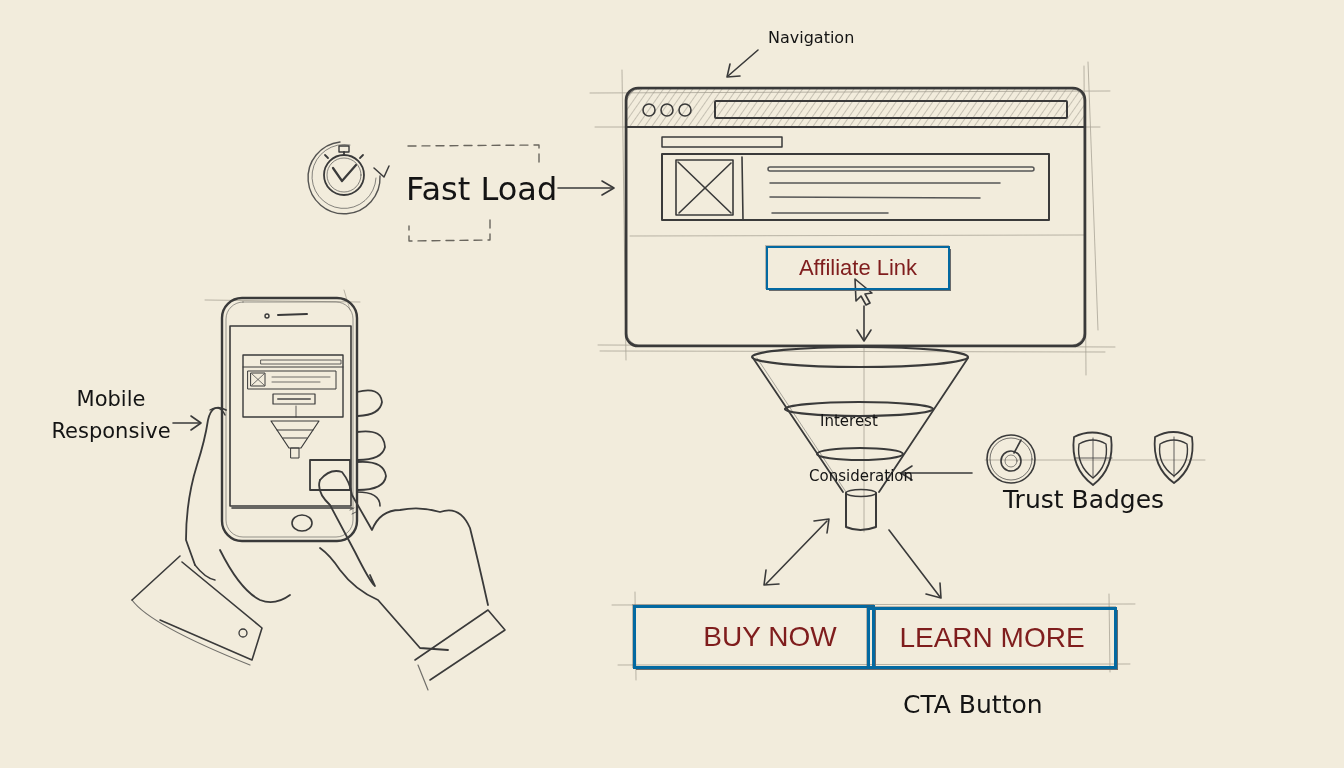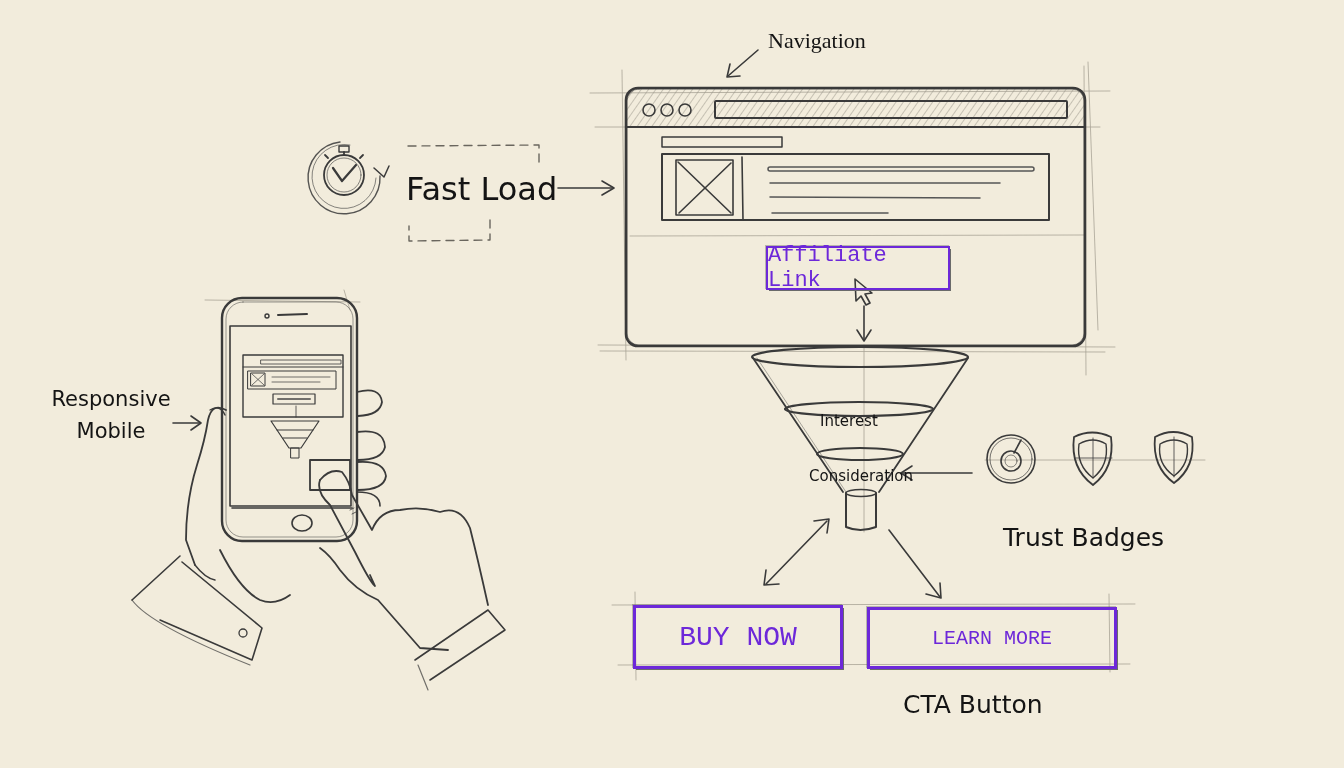--- a/index.html
+++ b/index.html
@@ -8,37 +8,37 @@
     background:#f2ecdc;
     font-family:"DejaVu Sans", sans-serif;
     position:relative;
     color:#1a1a1a;
   }
   .layer { position:absolute; left:0; top:0; width:1344px; height:768px; }
   .label {
     position:absolute; color:#141414; white-space:nowrap;
     font-family:"DejaVu Sans", sans-serif;
   }
-  .lbl-nav { left:768px; top:28px; font-size:22px;font-family:Liberation Serif, serif; }
+  .lbl-nav { left:768px; top:28px; font-size:16px; }
   .lbl-fast { left:406px; top:170px; font-size:32px; }
   .lbl-mobile { left:36px; top:383px; font-size:21px; text-align:center; line-height:32px; width:150px; }
-  .lbl-trust { left:1003px; top:523px; font-size:25px; }
+  .lbl-trust { left:1003px; top:485px; font-size:25px; }
   .lbl-cta { left:903px; top:690px; font-size:25px; }
   .lbl-interest { left:820px; top:379px; font-size:15px;margin-top:33px; }
   .lbl-consid { left:809px; top:423px; font-size:15px;margin-top:44px; }
   .btn {
-    position:absolute; border:3px solid #6d28d9; background:transparent;
-    font-family:Liberation Mono, monospace; color:#6d28d9;
+    position:absolute; border:3px solid #0369a1; background:transparent;
+    font-family:Liberation Sans, sans-serif; color:#7f1d1d;
     display:flex; align-items:center; justify-content:center;
     box-shadow: 2px 2px 0 -1px #6a6a6a, -1px -1px 0 0 rgba(80,80,80,.35);
     cursor:pointer;
   }
   .btn-affiliate { left:766px; top:246px; width:180px; height:40px; font-size:22px; border-width:2px; }
-  .btn-buy { left:633px; top:605px; width:204px; height:58px; font-size:28px; }
-  .btn-learn { left:867px; top:607px; width:244px; height:56px; font-size:20px; }
+  .btn-buy { left:633px; top:605px; width:204px; height:58px; font-size:28px;padding-left:32px; }
+  .btn-learn { left:867px; top:607px; width:244px; height:56px; font-size:28px; }
 </style>
 </head>
 <body>
 
 <svg class="layer" width="1344" height="768" viewBox="0 0 1344 768" fill="none" stroke="#3a3a3a" stroke-linecap="round" stroke-linejoin="round">
 
   <g stroke="#8a8578" stroke-width="0.8" opacity="0.7">
     <line x1="590" y1="93" x2="1110" y2="91"></line>
     <line x1="595" y1="127" x2="1100" y2="127"></line>
     <line x1="598" y1="345" x2="1115" y2="347"></line>
@@ -232,22 +232,22 @@
     <path d="M415,660 L488,610 L505,630 L430,680" stroke-width="1.6"></path>
     <path d="M418,665 L428,690" stroke-width="1.2" opacity="0.7"></path>
     <line x1="350" y1="510" x2="354" y2="508" stroke-width="0.8"></line>
     <line x1="352" y1="514" x2="356" y2="512" stroke-width="0.8"></line>
   </g>
 </svg>
 
 <div class="label lbl-nav">Navigation</div>
 <div class="label lbl-fast">Fast Load</div>
 <div class="label lbl-mobile">
+  <div>Mobile</div>
   <div>Responsive</div>
-  <div>Mobile</div>
 </div>
 <div class="label lbl-trust">Trust Badges</div>
 <div class="label lbl-cta">CTA Button</div>
 
 <div class="label lbl-interest">Interest</div>
 <div class="label lbl-consid">Consideration</div>
 
 <div class="btn btn-affiliate">Affiliate Link</div>
 <div class="btn btn-buy">BUY NOW</div>
 <div class="btn btn-learn">LEARN MORE</div>

